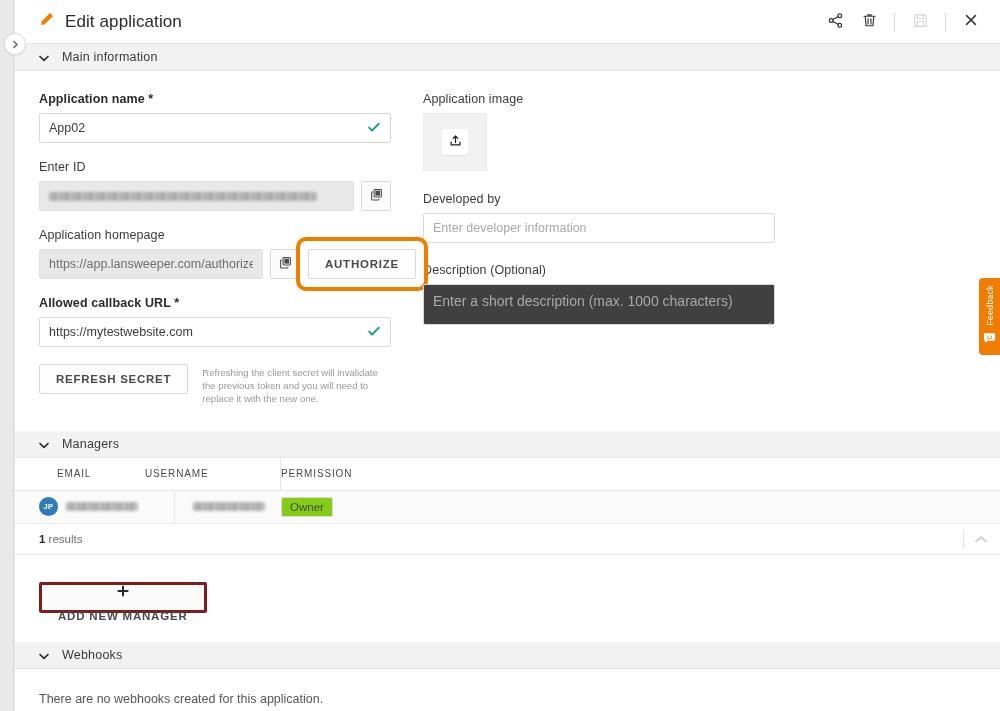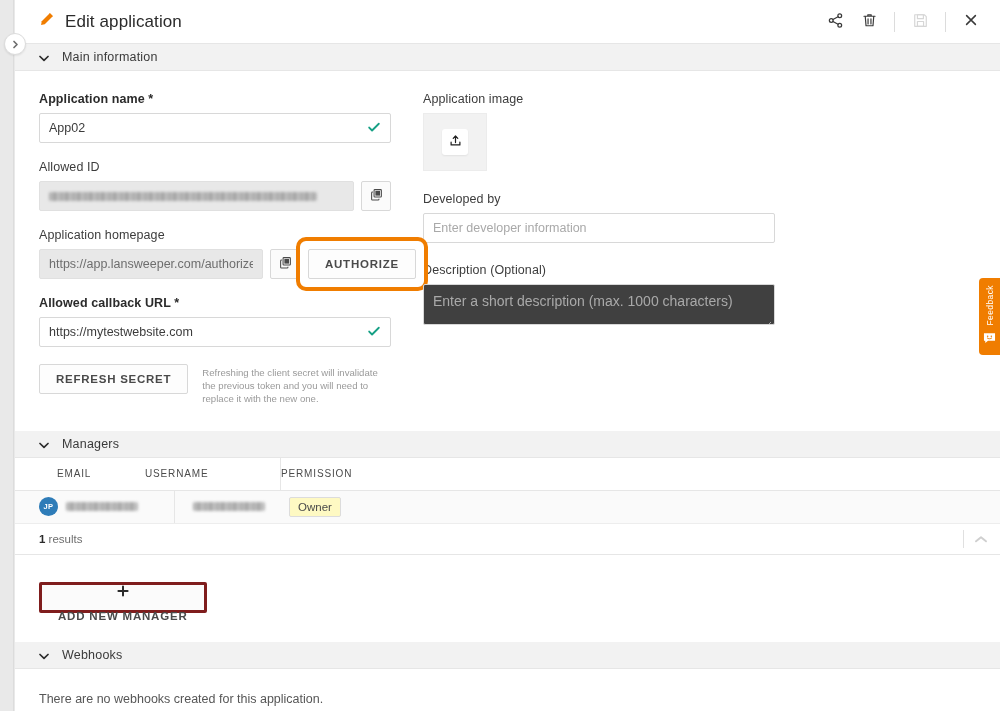--- a/index.html
+++ b/index.html
@@ -234,24 +234,24 @@
   .avatar {
     width: 19px; height: 19px; border-radius: 50%;
     background: #2e7cb8; color:#fff;
     font-size: 7.5px; font-weight: 700;
     display:flex; align-items:center; justify-content:center;
     letter-spacing:.3px;
     flex: none;
   }
   .badge {
     border: 1px solid #dcdcdc;
-    background: #fef9c3;
+    background: #84cc16;
     border-radius: 2px;
     padding: 3px 8px;
-    font-size: 11.5px; color: #4a4a4a; margin-left: 8px;
+    font-size: 11.5px; color: #4a4a4a;
   }
 
   .results-bar {
     height: 31px;
     display: flex; align-items: center;
     padding: 0 12px 0 24px;
     border-bottom: 1px solid #e6e6e6;
     background:#fff;
   }
   .results-text { font-size: 11.5px; color: #6e6e6e; }
@@ -380,21 +380,21 @@
             <span class="val">App02</span>
             <span class="check">
               <svg width="14" height="14" viewBox="0 0 16 16">
                   <path d="M2.5 8.6l3.3 3.4L13.5 4.3" stroke="#16a085" stroke-width="2.1" fill="none" stroke-linecap="round" stroke-linejoin="round"></path>
                 </svg>
             </span>
           </div>
         </div>
 
         <div class="field">
-          <label class="field-label">Allowed ID</label>
+          <label class="field-label">Enter ID</label>
           <div class="row-inline">
             <div class="input readonly">
               <span class="redacted dark" style="width:268px"></span>
             </div>
             <div class="sq-btn">
               <span>
                 <svg width="13" height="13" viewBox="0 0 16 16" fill="none" stroke="#4a4a4a" stroke-width="1.3">
                   <rect x="5" y="2" width="9" height="9" rx="1"></rect>
                   <path d="M11 13.2v.5a1 1 0 01-1 1H3a1 1 0 01-1-1V6a1 1 0 011-1h.6"></path>
                   <rect x="6.6" y="3.6" width="5.8" height="5.8" fill="#4a4a4a" stroke="none"></rect>

